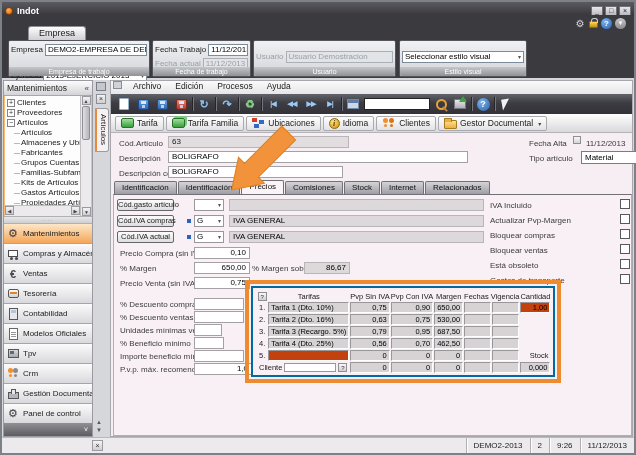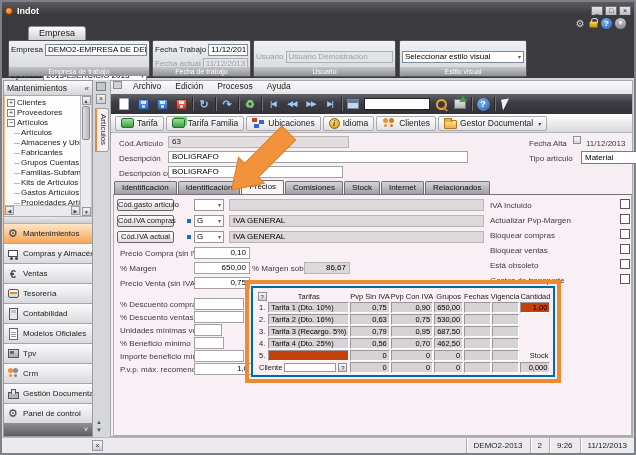--- a/index.html
+++ b/index.html
@@ -554,21 +554,21 @@
                 <col style="width:35px">
                 <col style="width:35px">
                 <col style="width:39px">
               </colgroup>
             <tbody>
                 <tr>
               <th><span class="qbtn">?</span></th>
               <th>Tarifas</th>
               <th>Pvp Sin IVA</th>
               <th>Pvp Con IVA</th>
-              <th>Grupos</th>
+              <th>Margen</th>
               <th colspan="2">Fechas Vigencia</th>
               <th style="text-align:center">Cantidad</th>
             </tr>
             <tr>
               <td class="rownum">1.</td>
               <td class="cell">Tarifa 1 (Dto. 10%)</td>
               <td class="cell num-r">0,75</td>
               <td class="cell num-r">0,90</td>
               <td class="cell num-r">650,00</td>
               <td class="cell"></td>

